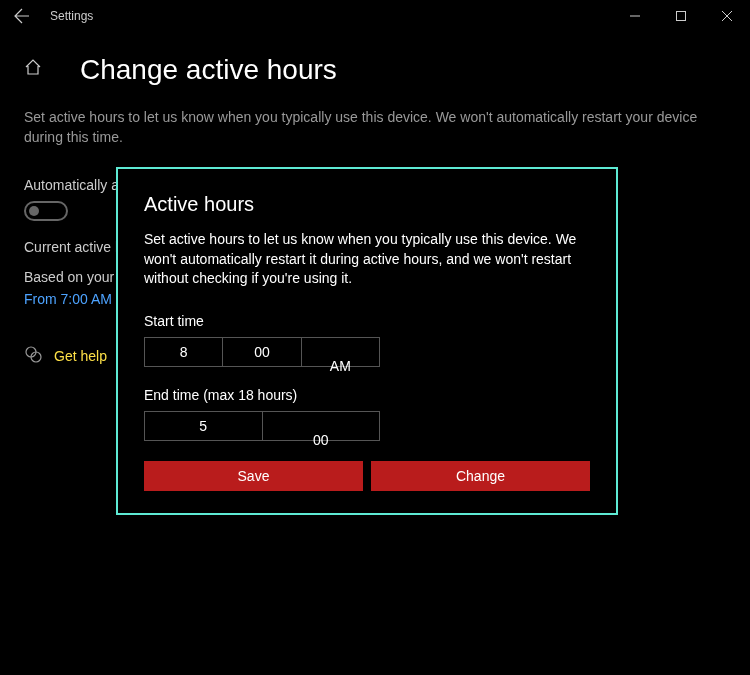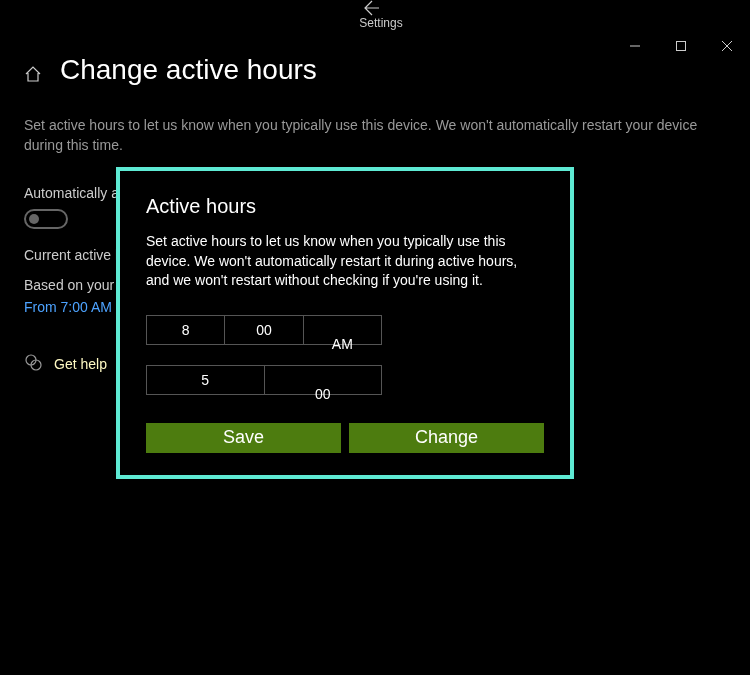--- a/index.html
+++ b/index.html
@@ -11,21 +11,20 @@
       font-family: "Segoe UI", sans-serif;
       font-size: 14px;
       overflow: hidden;
       position: relative;
     }
     .titlebar {
       height: 32px;
       display: flex;
       align-items: center;
       padding: 0 0 0 12px;
-      flex-direction: column;
     }
     .back-arrow {
       width: 20px;
       height: 20px;
       display: flex;
       align-items: center;
       justify-content: center;
       margin-right: 18px;
     }
     .titlebar-title {
@@ -42,22 +41,23 @@
       display: flex;
       align-items: center;
       justify-content: center;
     }
     .content {
       padding: 22px 24px 0 24px;
       position: relative;
     }
     .page-header {
       display: flex;
-      align-items: flex-end;
-      margin-bottom: 30px;
+      align-items: flex-start;
+      margin-bottom: 22px;
+      gap: 20px;
     }
     .home-icon {
       margin-right: 18px;
       margin-top: 4px;
     }
     .page-title {
       font-size: 28px;
       font-weight: 400;
     }
     .description {
@@ -112,31 +112,31 @@
     .help-row {
       display: flex;
       align-items: center;
       margin-top: 38px;
       gap: 12px;
     }
     .help-icon {
       color: #999;
     }
     .help-link {
-      color: #fef9c3;
+      color: #fde047;
       font-size: 14px;
     }
     
     .dialog {
       position: absolute;
       top: 167px;
       left: 116px;
-      width: 458px;
+      width: 502px;
       background: #000;
-      border: 4px solid #5eead4;
+      border: 2px solid #5eead4;
       padding: 24px 26px 22px 26px;
     }
     .dialog-title {
       font-size: 20px;
       font-weight: 400;
       margin-bottom: 14px;
     }
     .dialog-desc {
       font-size: 14px;
       line-height: 1.4;
@@ -163,26 +163,25 @@
     }
     .time-seg:last-child { border-right: none; margin-top: 28px; }
     .dialog-buttons {
       display: flex;
       gap: 8px;
       margin-top: 10px;
     }
     .dlg-btn {
       flex: 1;
       height: 30px;
-      background: #4d7c0f;
-      display: flex;
-      align-items: center;
-      justify-content: center;
-      font-size: 18px;
-      margin-top: 8px;
+      background: #b91c1c;
+      display: flex;
+      align-items: center;
+      justify-content: center;
+      font-size: 14px;
     }
   </style>
 </head>
 <body>
 
 <div class="titlebar">
   <div class="back-arrow">
     <svg width="16" height="16" viewBox="0 0 16 16">
       <path d="M8 1 L1 8 L8 15 M1 8 L15 8" stroke="#ccc" stroke-width="1.2" fill="none"></path>
     </svg>
@@ -240,26 +239,28 @@
         </svg>
     </span>
     <span class="help-link">Get help</span>
   </div>
 </div>
 
 <div class="dialog">
   <div class="dialog-title">Active hours</div>
   <p class="dialog-desc">Set active hours to let us know when you typically use this device. We won't automatically restart it during active hours, and we won't restart without checking if you're using it.</p>
 
+  <div class="time-label">Start time</div>
   <div class="time-picker">
     <div class="time-seg">8</div>
     <div class="time-seg">00</div>
     <div class="time-seg">AM</div>
   </div>
 
+  <div class="time-label">End time (max 18 hours)</div>
   <div class="time-picker">
     <div class="time-seg">5</div>
     <div class="time-seg">00</div>
   </div>
 
   <div class="dialog-buttons">
     <div class="dlg-btn">Save</div>
     <div class="dlg-btn">Change</div>
   </div>
 </div>

